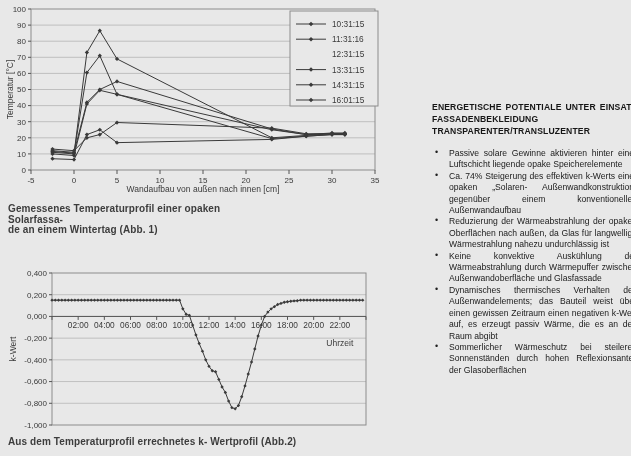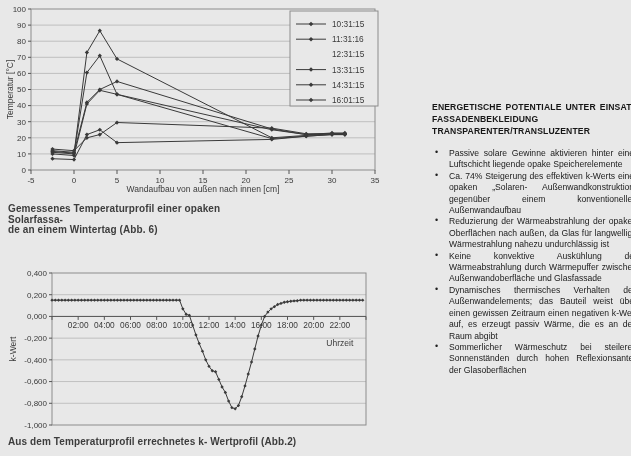--- a/index.html
+++ b/index.html
@@ -152,21 +152,21 @@
           <line x1="292" y1="81.8" x2="322" y2="81.8" stroke="#3a3a3a"></line>
           <rect x="-1.6" y="-1.6" width="3.2" height="3.2" fill="#3a3a3a" transform="translate(307,81.8) rotate(45)"></rect>
           <text x="328" y="84.8" text-anchor="start" font-size="8.3" fill="#3a3a3a">14:31:15</text>
           <line x1="292" y1="97" x2="322" y2="97" stroke="#3a3a3a"></line>
           <rect x="-1.6" y="-1.6" width="3.2" height="3.2" fill="#3a3a3a" transform="translate(307,97) rotate(45)"></rect>
           <text x="328" y="100" text-anchor="start" font-size="8.3" fill="#3a3a3a">16:01:15</text>
         </g>
       </svg>
     <div class="caption" style="top:204px">
       <div>Gemessenes Temperaturprofil einer opaken Solarfassa-</div>
-      <div>de an einem Wintertag (Abb. 6)</div>
+      <div>de an einem Wintertag (Abb. 1)</div>
     </div>
   </figure>
 
   <figure style="margin:0">
     <svg id="chart2" style="left:4px;top:260px" width="406" height="174" viewBox="0 0 406 174">
         <g>
           <line x1="48" y1="34.71428571428572" x2="362" y2="34.71428571428572" stroke="#adadad" stroke-width="0.7"></line>
           <line x1="48" y1="56.42857142857144" x2="362" y2="56.42857142857144" stroke="#adadad" stroke-width="0.7"></line>
           <line x1="48" y1="78.14285714285715" x2="362" y2="78.14285714285715" stroke="#adadad" stroke-width="0.7"></line>
           <line x1="48" y1="99.85714285714288" x2="362" y2="99.85714285714288" stroke="#adadad" stroke-width="0.7"></line>

